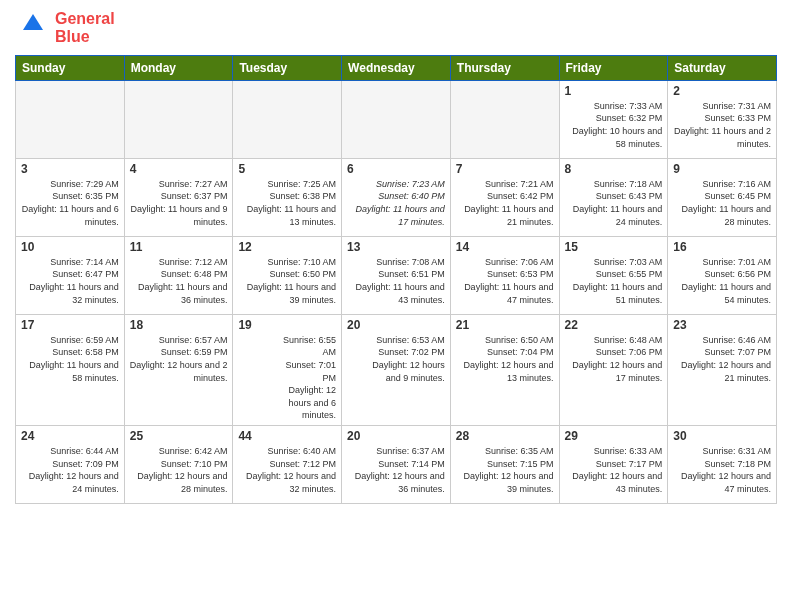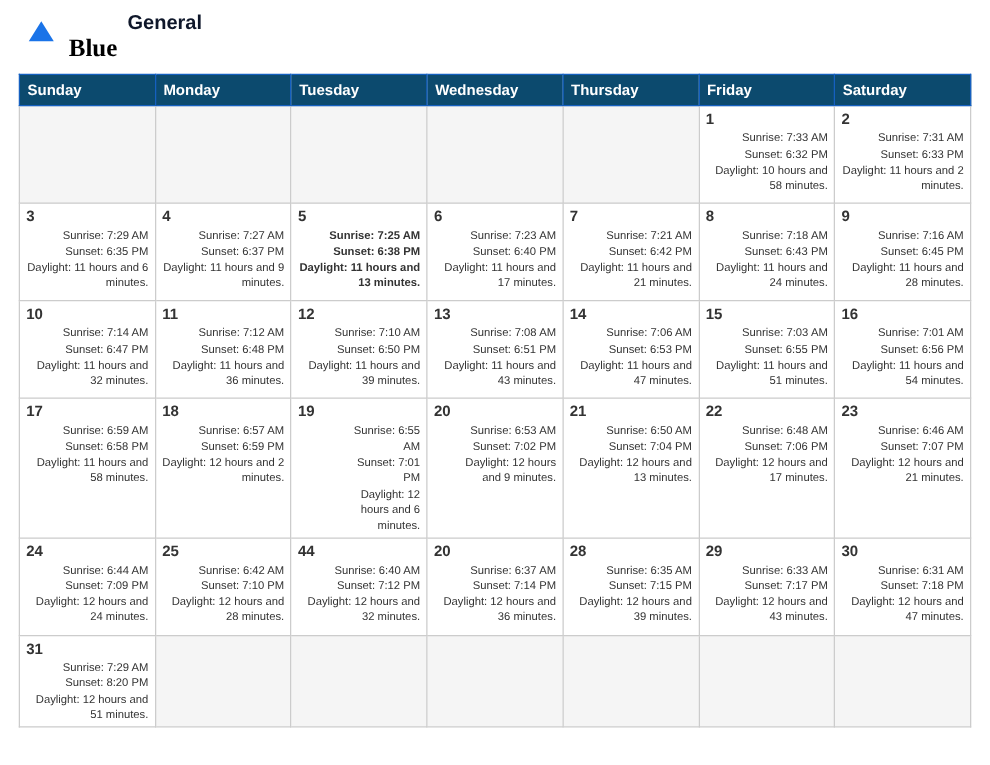--- a/index.html
+++ b/index.html
@@ -39,21 +39,21 @@
     .location {
       font-size: 14px;
       color: #555;
     }
     .calendar {
       width: 100%;
       border-collapse: collapse;
       border: 1px solid #ccc;
     }
     .calendar th {
-      background: #0c4a6e;
+      background: #4d7c0f;
       color: #fff;
       font-size: 12px;
       font-weight: bold;
       text-align: left;
       padding: 5px 6px;
       border: 1px solid #1560c0;
     }
     .calendar td {
       width: calc(100% / 7);
       vertical-align: top;
@@ -85,22 +85,22 @@
 </head>
 <body>
 
 <div class="page">
   <div class="header">
     <div class="logo">
         <svg width="36" height="32" viewBox="0 0 36 32">
           <polygon points="18,2 8,18 28,18" fill="#1a73e8"></polygon>
         </svg>
         <div style="display: flex; flex-direction: column; line-height: 1.15;">
-          <span style="font-size: 16px; font-weight: bold; color: #0f172a; margin-left: 47px;">General</span>
-          <span style="font-size: 20px; font-weight: bold; color: #000000; font-family: Liberation Serif, serif;">Blue</span>
+          <span style="font-size: 16px; font-weight: bold; color: #ef4444;">General</span>
+          <span style="font-size: 16px; font-weight: bold; color: #ef4444;">Blue</span>
         </div>
       </div>
     <div class="title-block">
       <div class="month-title"></div>
       <div class="location"></div>
     </div>
   </div>
 
   <table class="calendar">
     <thead>
@@ -142,27 +142,27 @@
 Daylight: 11 hours and 6 minutes.</div>
           </td>
           <td>
             <div class="day-num">4</div>
             <div class="day-info" style="white-space: pre-line;">Sunrise: 7:27 AM
 Sunset: 6:37 PM
 Daylight: 11 hours and 9 minutes.</div>
           </td>
           <td>
             <div class="day-num">5</div>
-            <div class="day-info" style="white-space: pre-line; font-weight: bold;">Sunrise: 7:25 AM
+            <div class="day-info" style="white-space: pre-line;">Sunrise: 7:25 AM
 Sunset: 6:38 PM
 Daylight: 11 hours and 13 minutes.</div>
           </td>
           <td>
             <div class="day-num">6</div>
-            <div class="day-info" style="white-space: pre-line;">Sunrise: 7:23 AM
+            <div class="day-info" style="white-space: pre-line; font-style: italic;">Sunrise: 7:23 AM
 Sunset: 6:40 PM
 Daylight: 11 hours and 17 minutes.</div>
           </td>
           <td>
             <div class="day-num">7</div>
             <div class="day-info" style="white-space: pre-line;">Sunrise: 7:21 AM
 Sunset: 6:42 PM
 Daylight: 11 hours and 21 minutes.</div>
           </td>
           <td>
@@ -302,30 +302,16 @@
             <div class="day-info" style="white-space: pre-line;">Sunrise: 6:33 AM
 Sunset: 7:17 PM
 Daylight: 12 hours and 43 minutes.</div>
           </td>
           <td>
             <div class="day-num">30</div>
             <div class="day-info" style="white-space: pre-line;">Sunrise: 6:31 AM
 Sunset: 7:18 PM
 Daylight: 12 hours and 47 minutes.</div>
           </td>
-        </tr>
-        <tr class="last-row">
-          <td>
-            <div class="day-num">31</div>
-            <div class="day-info" style="white-space: pre-line;">Sunrise: 7:29 AM
-Sunset: 8:20 PM
-Daylight: 12 hours and 51 minutes.</div>
-          </td>
-          <td class="empty"></td>
-          <td class="empty"></td>
-          <td class="empty"></td>
-          <td class="empty"></td>
-          <td class="empty"></td>
-          <td class="empty"></td>
         </tr>
       </tbody>
   </table>
 </div>
 
 </body></html>

